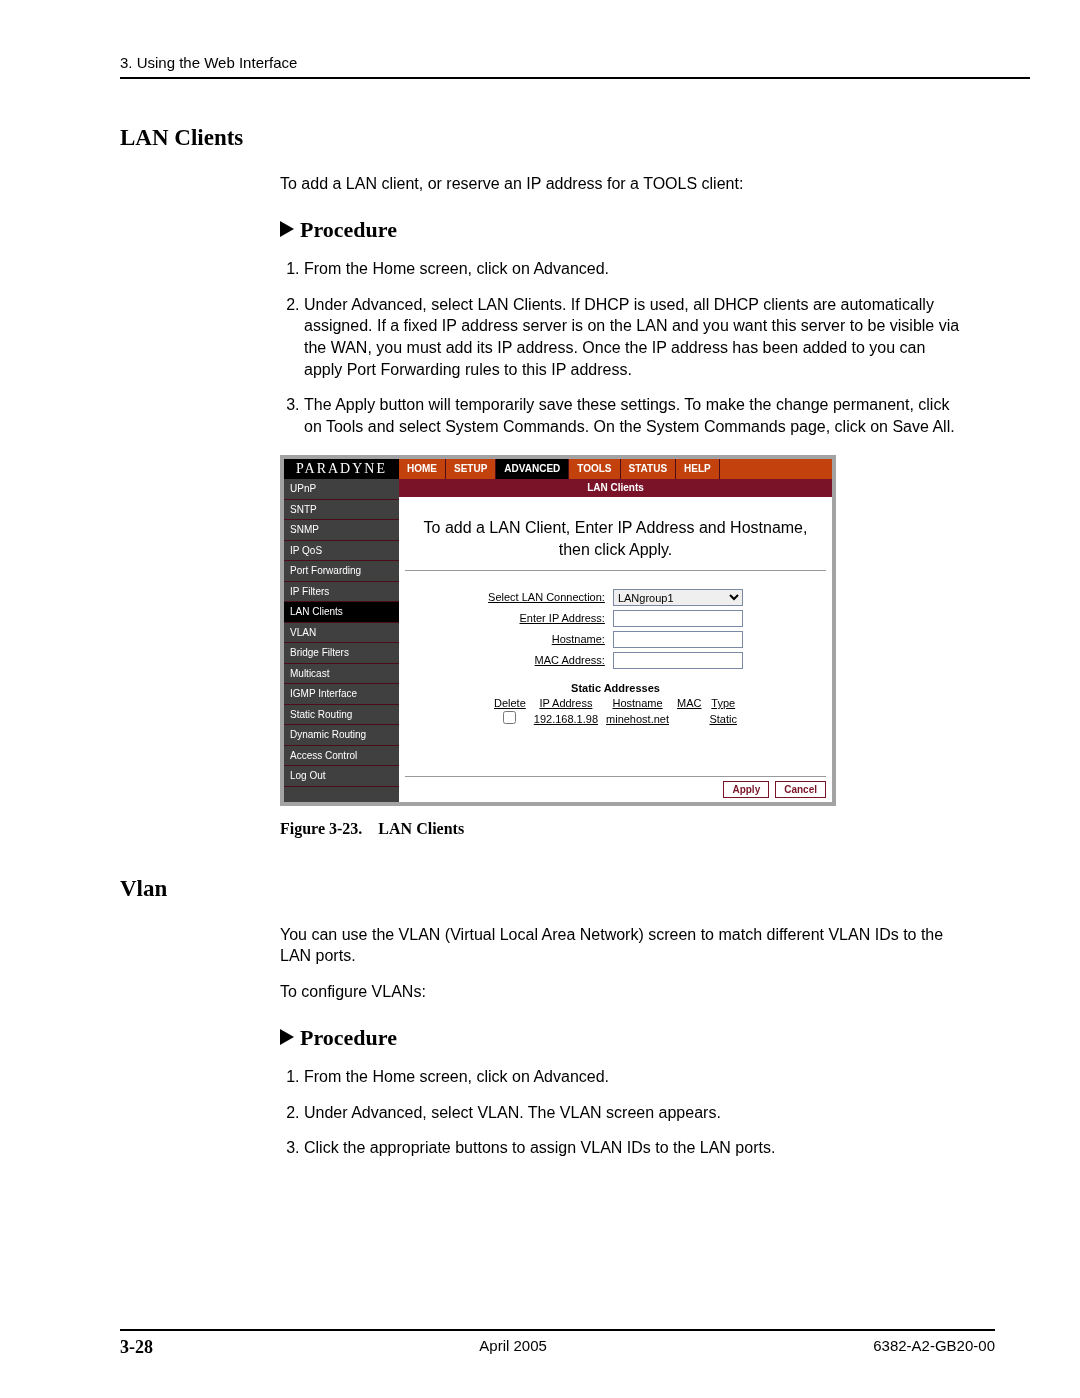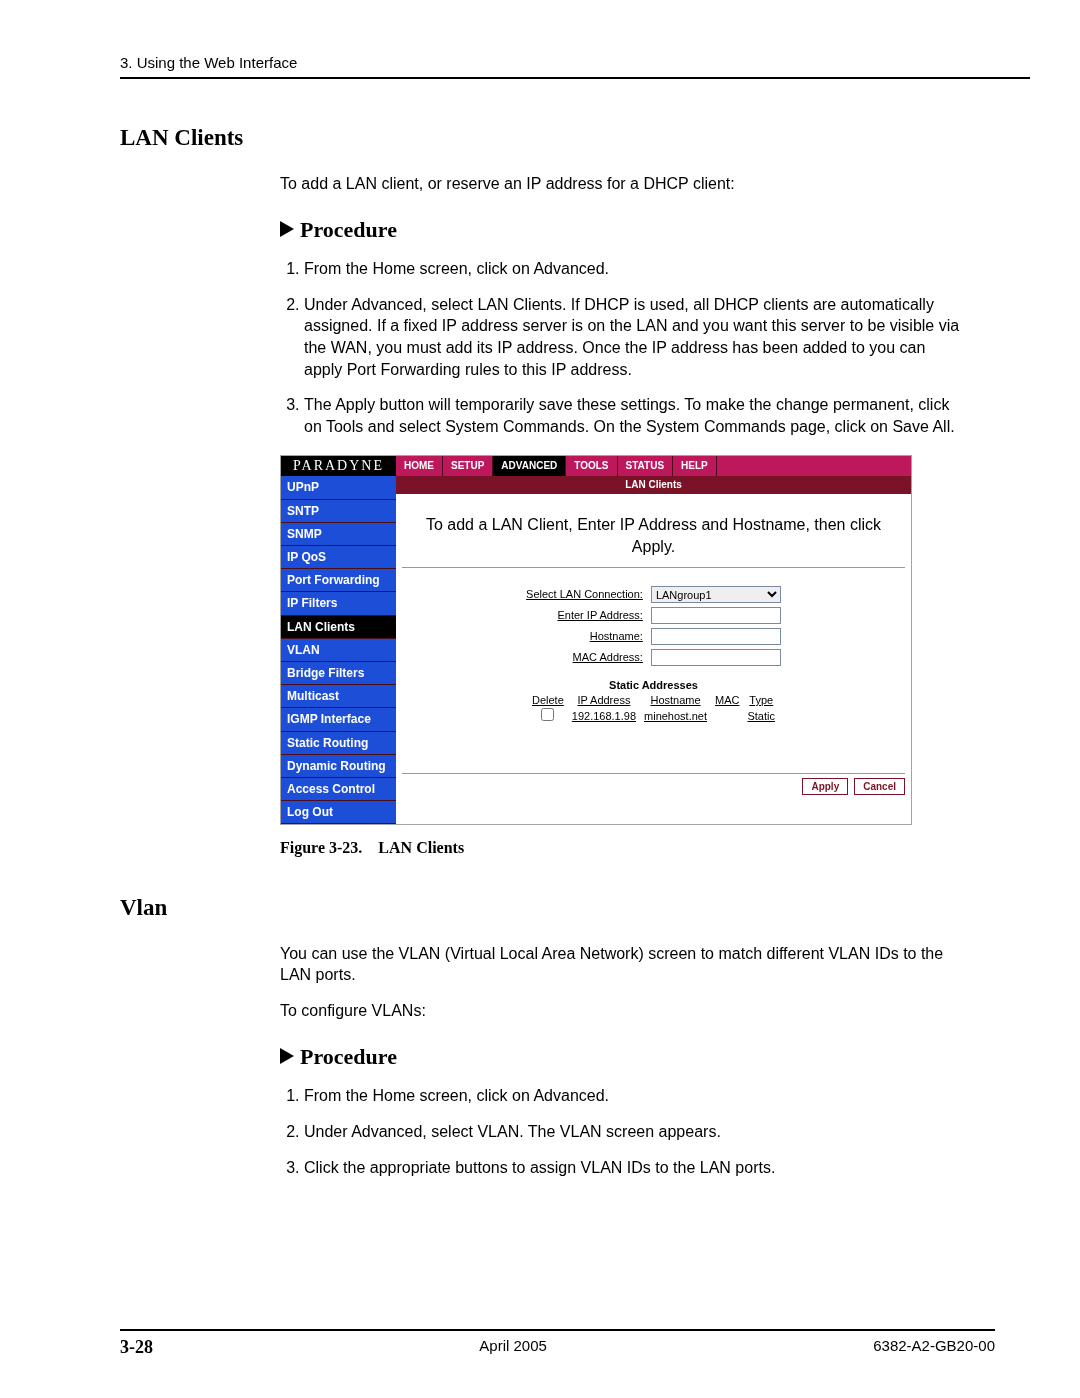--- a/index.html
+++ b/index.html
@@ -60,60 +60,60 @@
 
   ol.proc {
     padding-left: 24px;
     list-style: decimal;
   }
   ol.proc li { margin-bottom: 14px; }
 
   
   .figure-wrap { margin-top: 18px; }
   .figure {
-    width: 632px;
-    border: 1px solid #a3a3a3;
+    width: 556px;
+    border: 4px solid #a3a3a3;
     font-size: 11px;
   }
   .figrow { display: flex; }
   .nav-logo {
     width: 115px;
     background: #000;
     color: #fff;
     font-family: "Times New Roman", serif;
     font-size: 14px;
     letter-spacing: 2px;
     display: flex;
     align-items: center;
     justify-content: center;
     height: 20px;
   }
   .topnav {
     flex: 1;
-    background: #be185d;
+    background: #c2410c;
     display: flex;
     height: 20px;
     align-items: stretch;
   }
   .topnav div {
     color: #fff;
     font-weight: bold;
     font-size: 10px;
     padding: 3px 8px;
     border-right: 1px solid #4a0d19;
   }
   .topnav div.active { background: #000; }
 
   .body-split { display: flex; }
   .leftnav {
     width: 115px;
-    background: #1d4ed8;
+    background: #404040;
     color: #fff;
-    font-size: 12px;
-    font-weight: bold;
+    font-size: 10px;
+    font-weight: normal;
   }
   .leftnav div {
     padding: 3px 6px;
     border-bottom: 1px solid #4a0d19;
   }
   .leftnav div.active { background: #000; }
 
   .content {
     flex: 1;
     background: #fff;
@@ -170,21 +170,21 @@
 </head>
 <body>
 
 <div class="page">
   <div class="chapter-head">3. Using the Web Interface</div>
   <hr class="hrule">
 
   <div class="sect-title">LAN Clients</div>
 
   <div class="body-col">
-    <p>To add a LAN client, or reserve an IP address for a DHCP client:</p>
+    <p>To add a LAN client, or reserve an IP address for a TOOLS client:</p>
 
     <div class="proc-head">
       <span class="tri"></span>
       <span>Procedure</span>
     </div>
 
     <ol class="proc">
       <li>From the Home screen, click on Advanced.</li>
       <li>Under Advanced, select LAN Clients. If DHCP is used, all DHCP clients are automatically assigned. If a fixed IP address server is on the LAN and you want this server to be visible via the WAN, you must add its IP address. Once the IP address has been added to you can apply Port Forwarding rules to this IP address.</li>
       <li>The Apply button will temporarily save these settings. To make the change permanent, click on Tools and select System Commands. On the System Commands page, click on Save All.</li>

